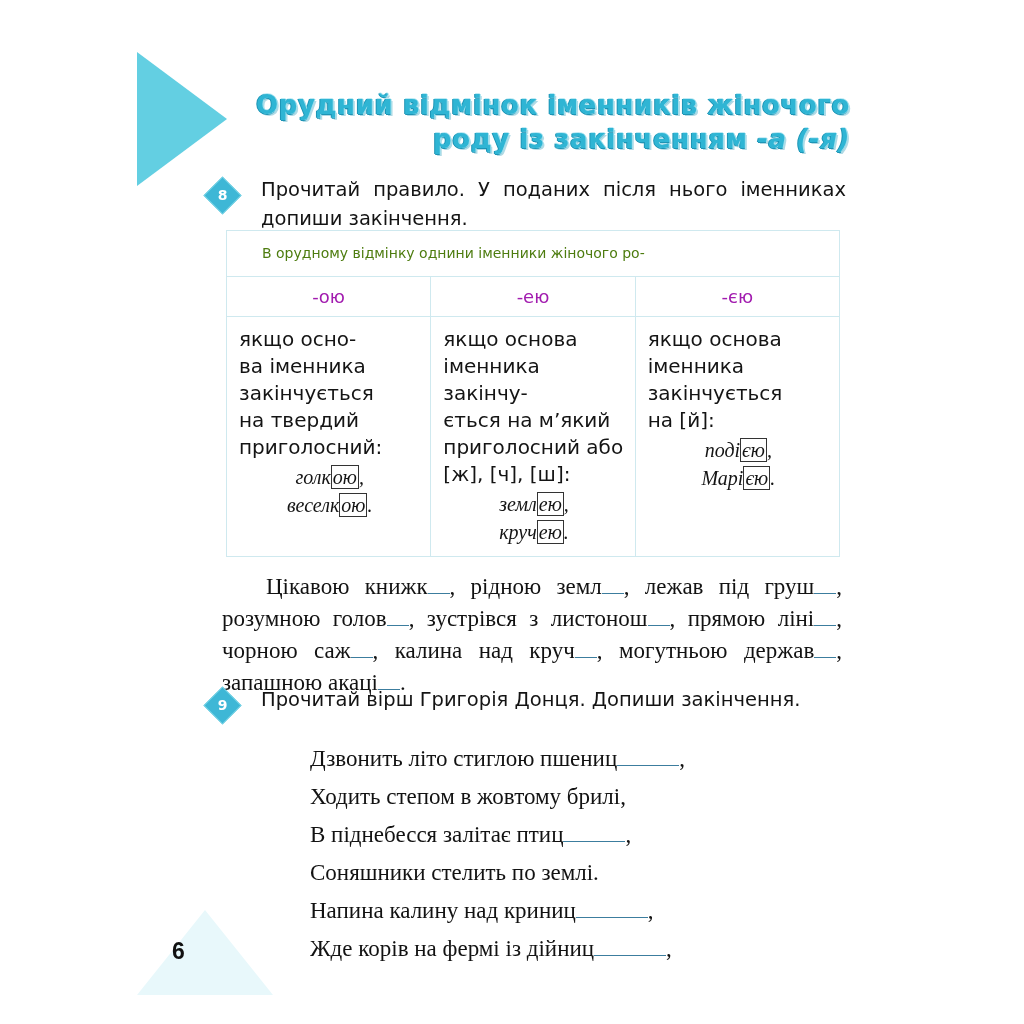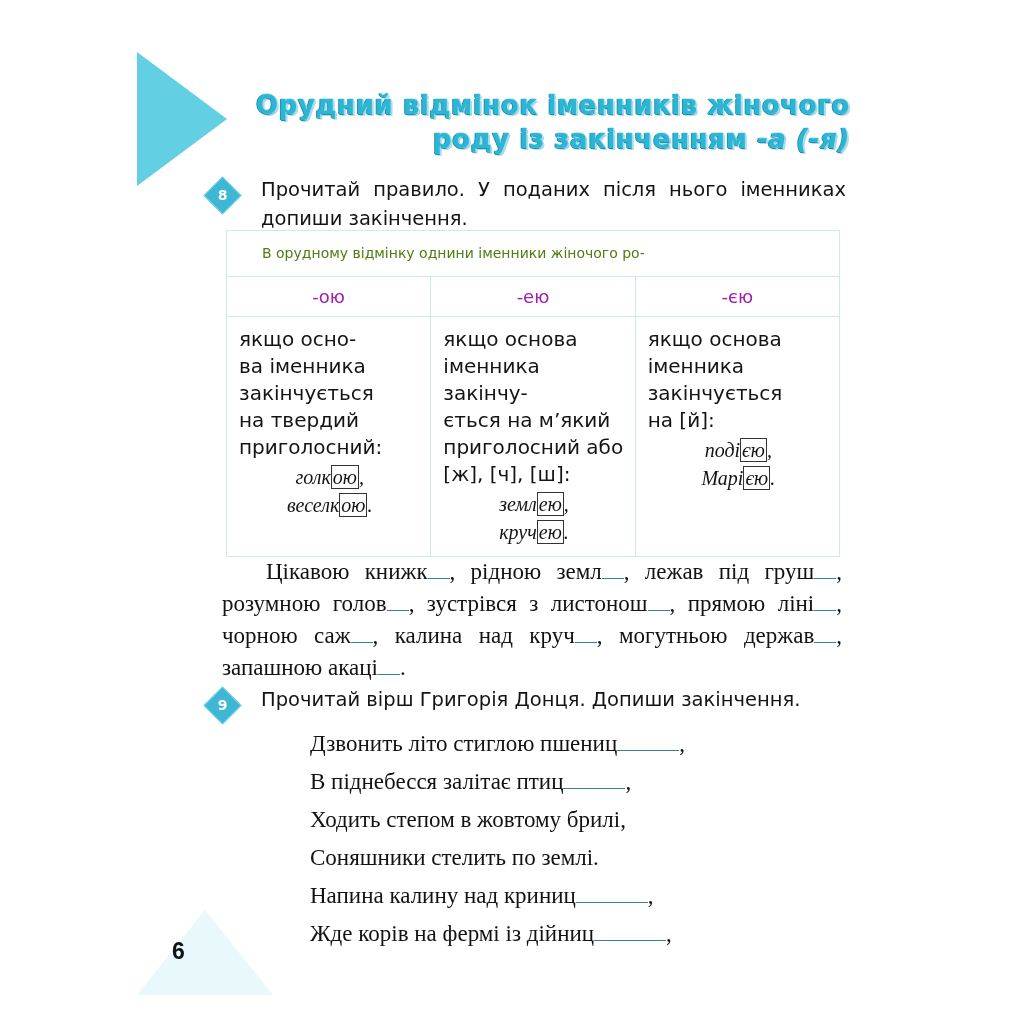--- a/index.html
+++ b/index.html
@@ -168,20 +168,21 @@
     font-style: italic;
   }
 
   
   .serif-block {
     position: absolute;
     font-family: "Liberation Serif", serif;
     font-size: 23px;
     line-height: 32px;
     color: #121212;
+    margin-top: 15px;
   }
   #para8 {
     left: 222px;
     top: 556px;
     width: 620px;
     text-align: justify;
     text-indent: 44px;
   }
   #poem {
     left: 310px;
@@ -288,22 +289,22 @@
   </div>
 
   <div class="badge" id="badge9">
     <span>9</span>
   </div>
 
   <div class="instr" id="instr9">Прочитай вірш Григорія Донця. Допиши закінчення.</div>
 
   <div class="serif-block" id="poem">
     <div><span>Дзвонить літо стиглою пшениц</span><span class="blank b-lg"></span><span>,</span></div>
+    <div><span>Ходить степом в жовтому брилі,</span></div>
     <div><span>В піднебесся залітає птиц</span><span class="blank b-lg"></span><span>,</span></div>
-    <div><span>Ходить степом в жовтому брилі,</span></div>
     <div><span>Соняшники стелить по землі.</span></div>
     <div><span>Напина калину над криниц</span><span class="blank b-xl"></span><span>,</span></div>
     <div><span>Жде корів на фермі із дійниц</span><span class="blank b-xl"></span><span>,</span></div>
   </div>
 
   <div class="tri-bottom"></div>
   <div class="page-num">6</div>
 
 </div>
 

